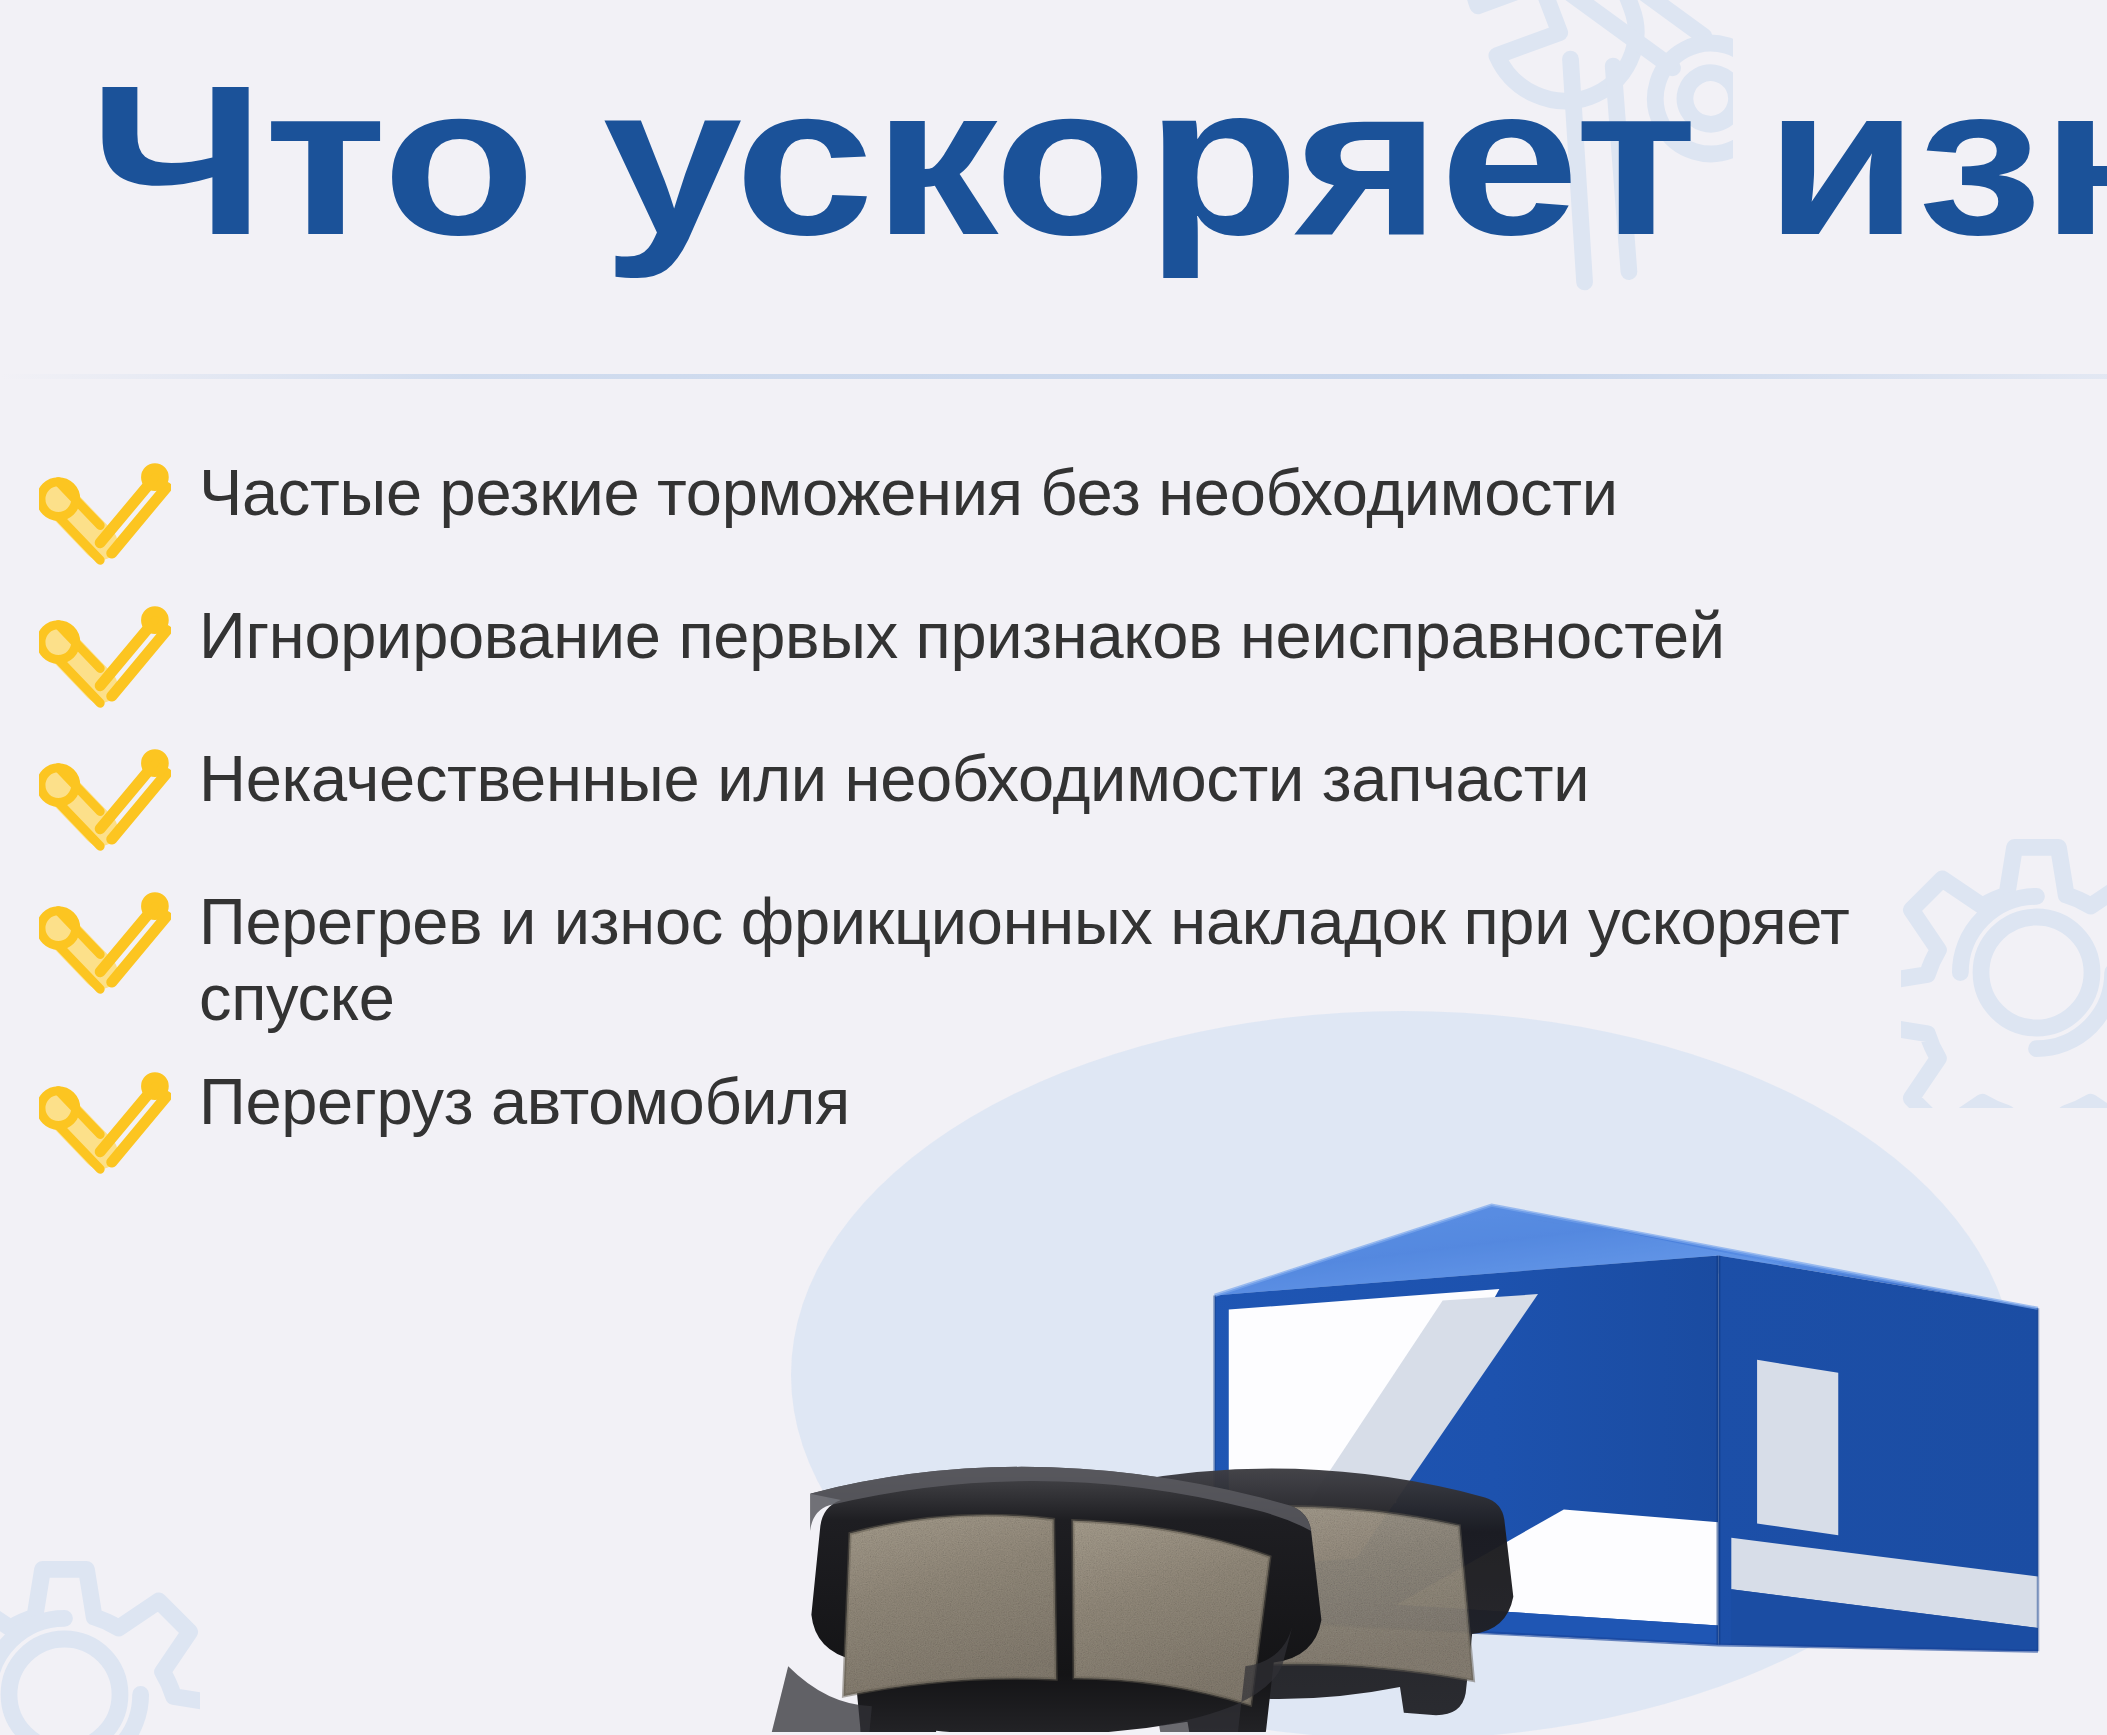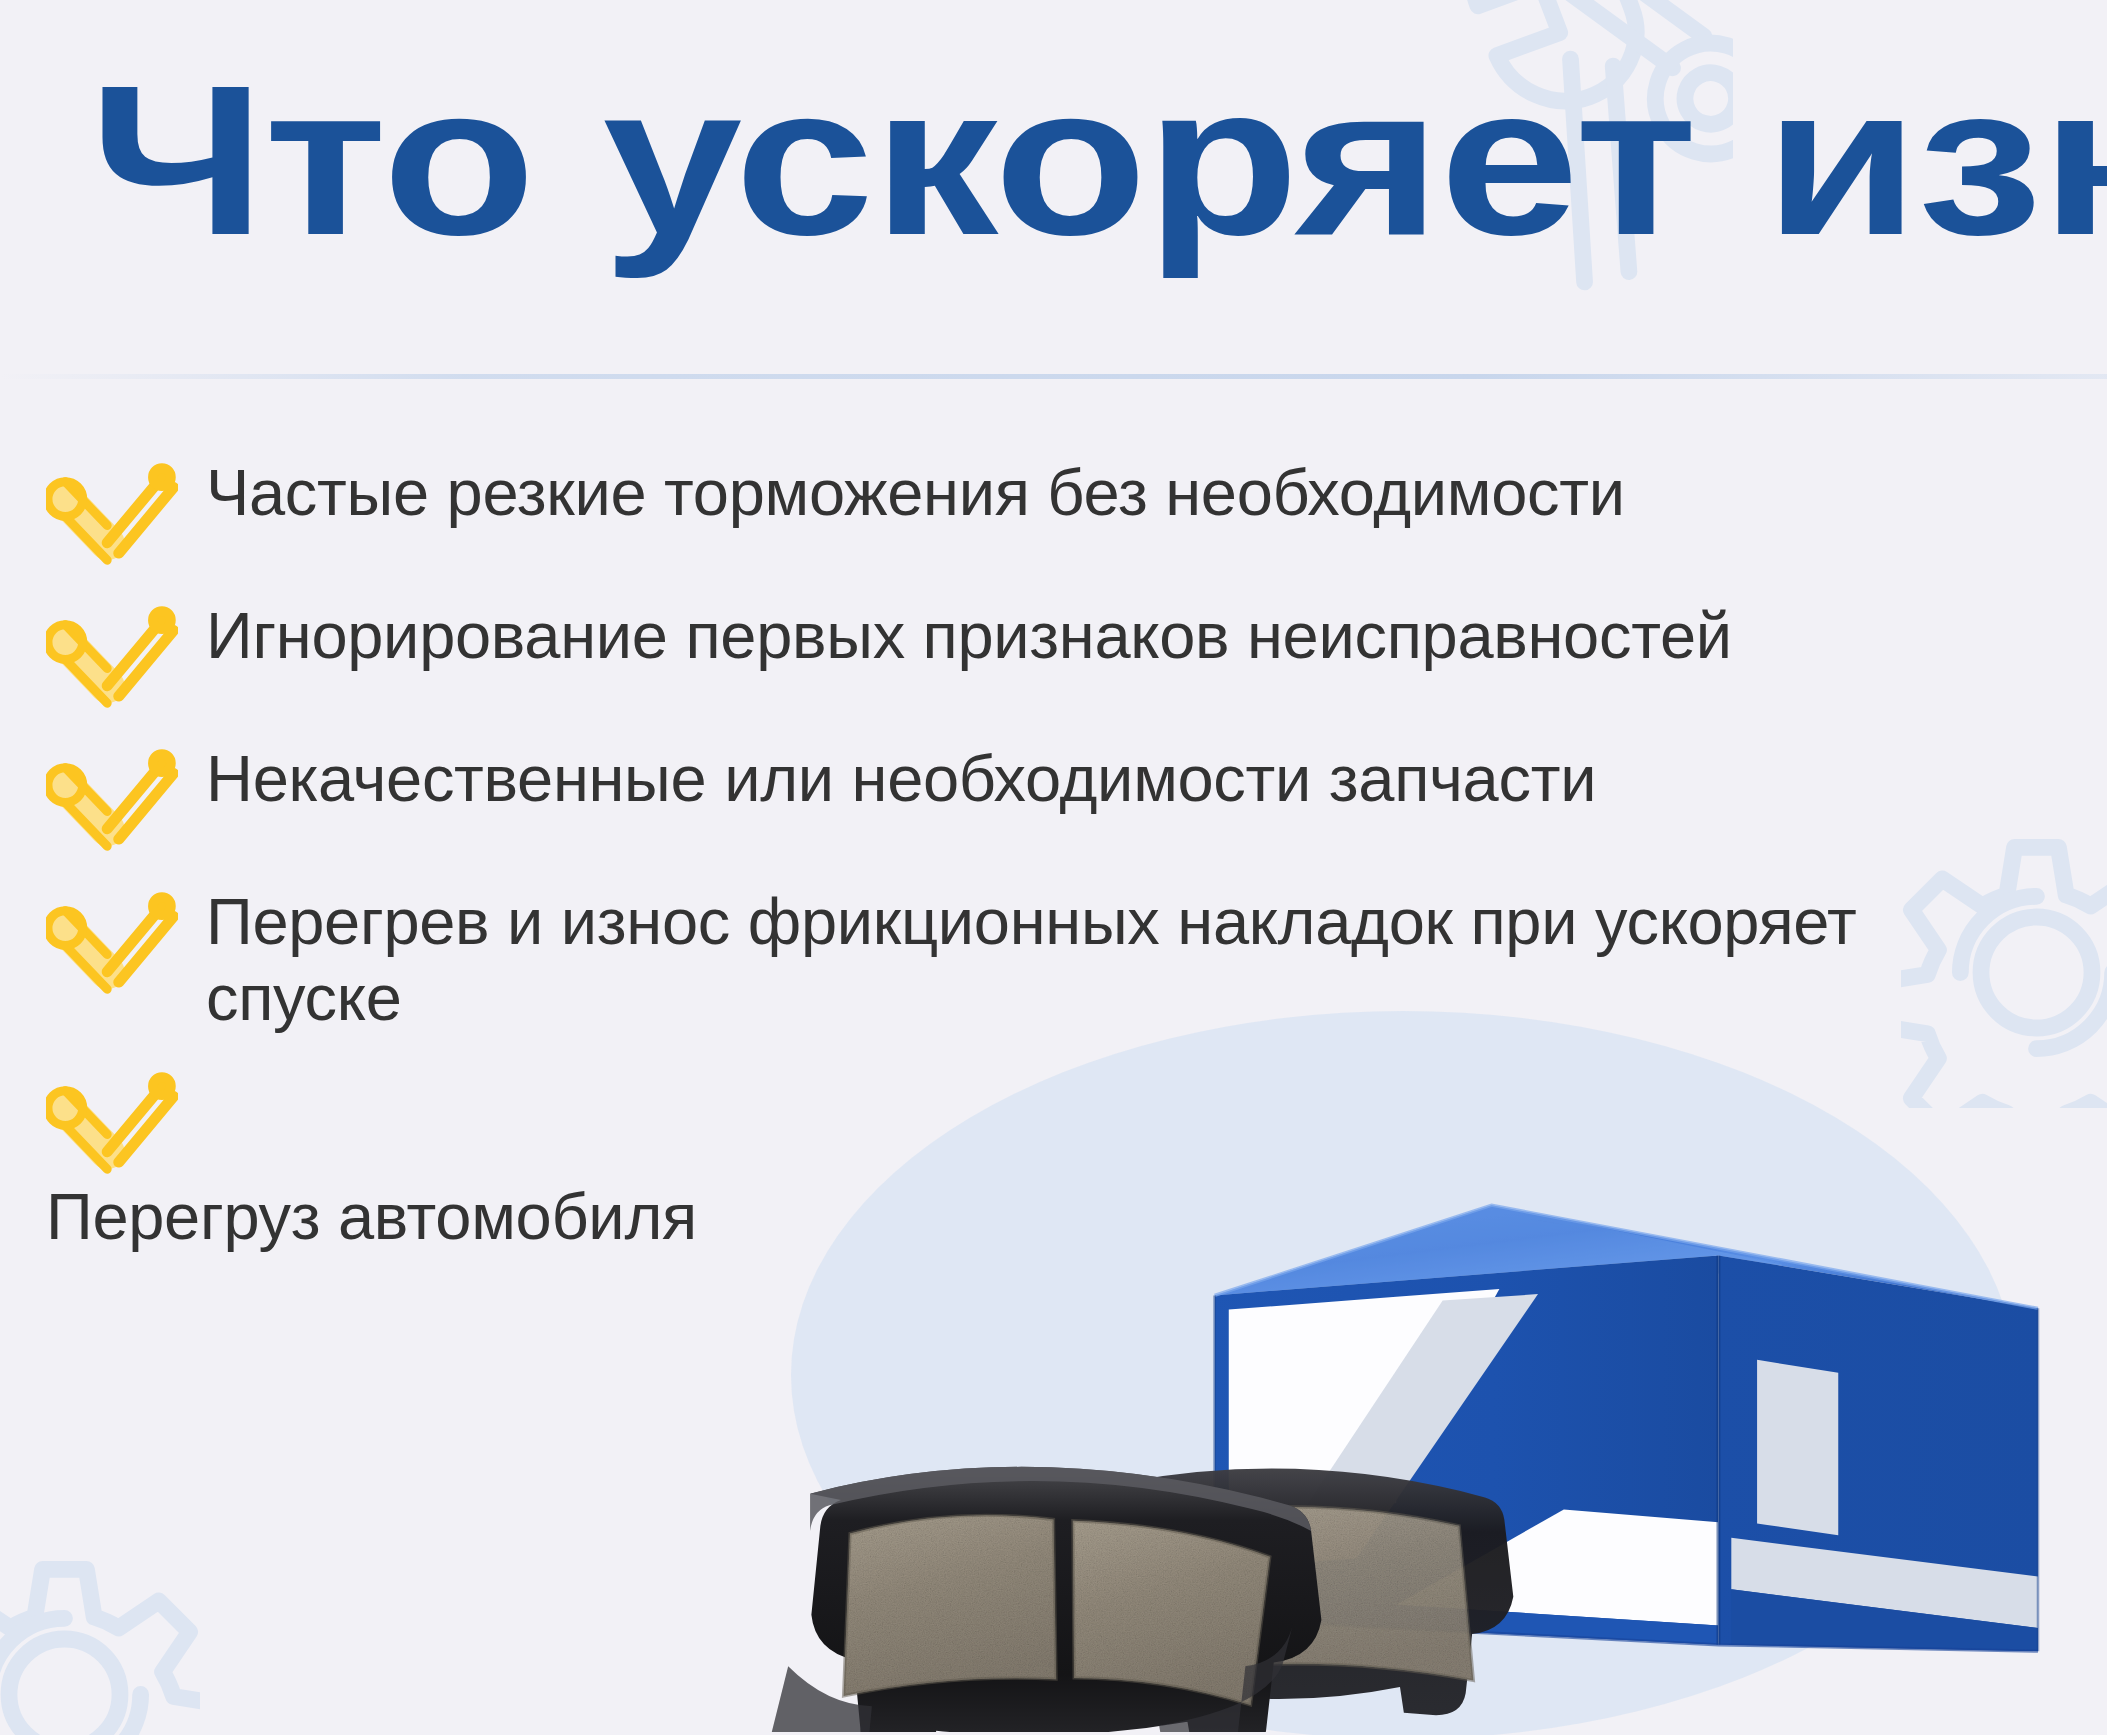--- a/index.html
+++ b/index.html
@@ -48,21 +48,21 @@
     line-height:206px;
     letter-spacing:-1.3px;
     transform:scaleX(1.18);
     transform-origin:left top;
     white-space:nowrap;
   }
 
   
   .list{
     position:absolute;
-    left:46px;top:455px;
+    left:39px;top:455px;
     width:2022px;
   }
   .item{
     display:flex;
     align-items:flex-start;
     margin-bottom:28px;
   }
   .check-wrap{
     flex:0 0 auto;
     width:160px;
@@ -73,21 +73,21 @@
   .check-svg{width:132px;height:111px;display:block;}
   .item-text{
     flex:1 1 auto;
     color:#333333;
     font-size:65px;
     line-height:76px;
     font-weight:400;
     letter-spacing:-0.3px;
     padding-top:0;
   }
-  .item.compact{margin-bottom:0;flex-direction:column;}
+  .item.compact{margin-bottom:0;}
 
   
   .product{position:absolute;left:791px;top:1011px;width:1317px;height:724px;}
 
   .box{position:absolute;left:412px;top:189px;width:844px;height:477px;}
   .box-svg{width:100%;height:100%;display:block;}
 
   .pads{position:absolute;left:-26px;top:386px;width:966px;height:335px;}
   .pads-svg{width:100%;height:100%;display:block;}
 </style>

